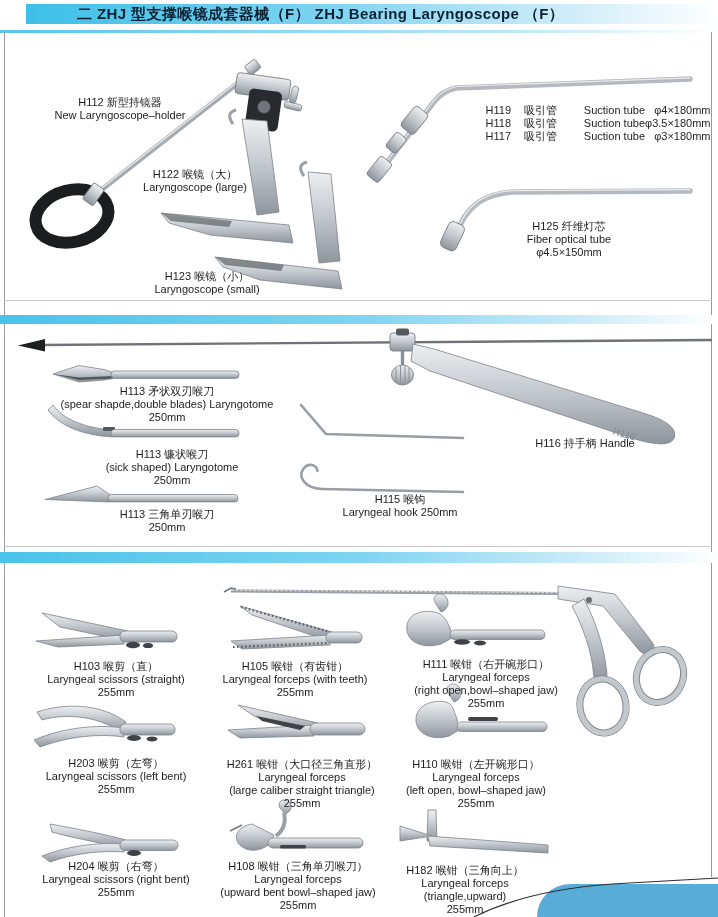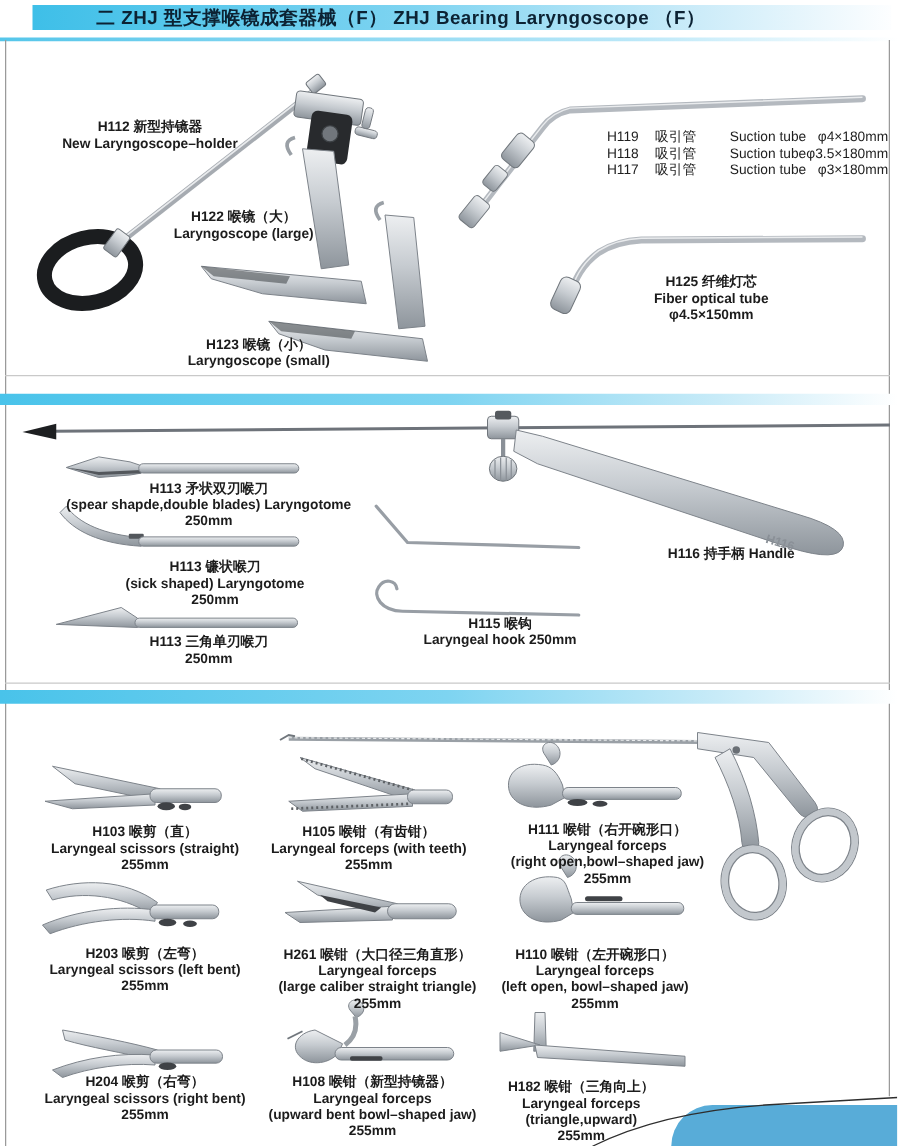--- a/index.html
+++ b/index.html
@@ -24,21 +24,21 @@
     position:absolute;left:0;right:0;height:10px;
     background:linear-gradient(90deg,#49c3ea 0%,#7ed4f1 50%,#c8ebf8 80%,#fff 100%);
   }
   .corner-blue{
     position:absolute;left:537px;top:884px;width:181px;height:33px;
     background:#58acd8;border-top-left-radius:40px;
   }
   .art{position:absolute;left:0;top:0;z-index:1;pointer-events:none;}
   .lbl{
     position:absolute;z-index:2;text-align:center;font-size:11px;line-height:13px;
-    font-weight:700;color:#1c1c1c;white-space:nowrap;
+    font-weight:400;color:#1c1c1c;white-space:nowrap;
   }
   .suction{position:absolute;z-index:2;left:473px;top:104px;}
   .srow{display:grid;grid-template-columns:38px 46px 88px auto;font-size:11px;line-height:12.8px;font-weight:500;text-align:right;}
 </style>
 </head>
 <body>
 
 <div class="page">
 
   <div class="header">
@@ -323,21 +323,21 @@
       <div>Laryngeal forceps</div>
       <div>(left open, bowl–shaped jaw)</div>
       <div>255mm</div>
     </div>
   <div class="lbl" style="left:26px;top:860px;width:180px">
       <div>H204 喉剪（右弯）</div>
       <div>Laryngeal scissors (right bent)</div>
       <div>255mm</div>
     </div>
   <div class="lbl" style="left:203px;top:860px;width:190px">
-      <div>H108 喉钳（新型持镜器）</div>
+      <div>H108 喉钳（三角单刃喉刀）</div>
       <div>Laryngeal forceps</div>
       <div>(upward bent bowl–shaped jaw)</div>
       <div>255mm</div>
     </div>
   <div class="lbl" style="left:375px;top:864px;width:180px">
       <div>H182 喉钳（三角向上）</div>
       <div>Laryngeal forceps</div>
       <div>(triangle,upward)</div>
       <div>255mm</div>
     </div>

